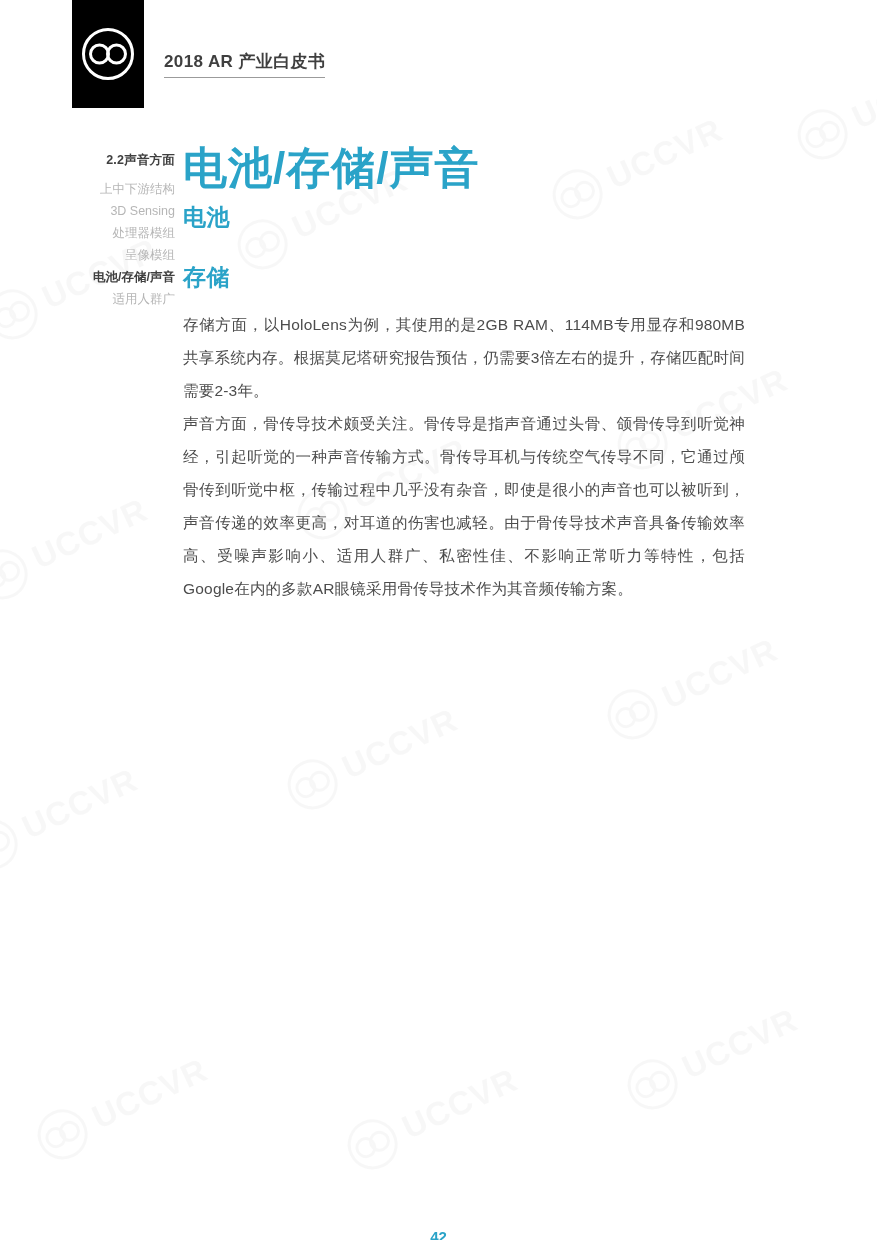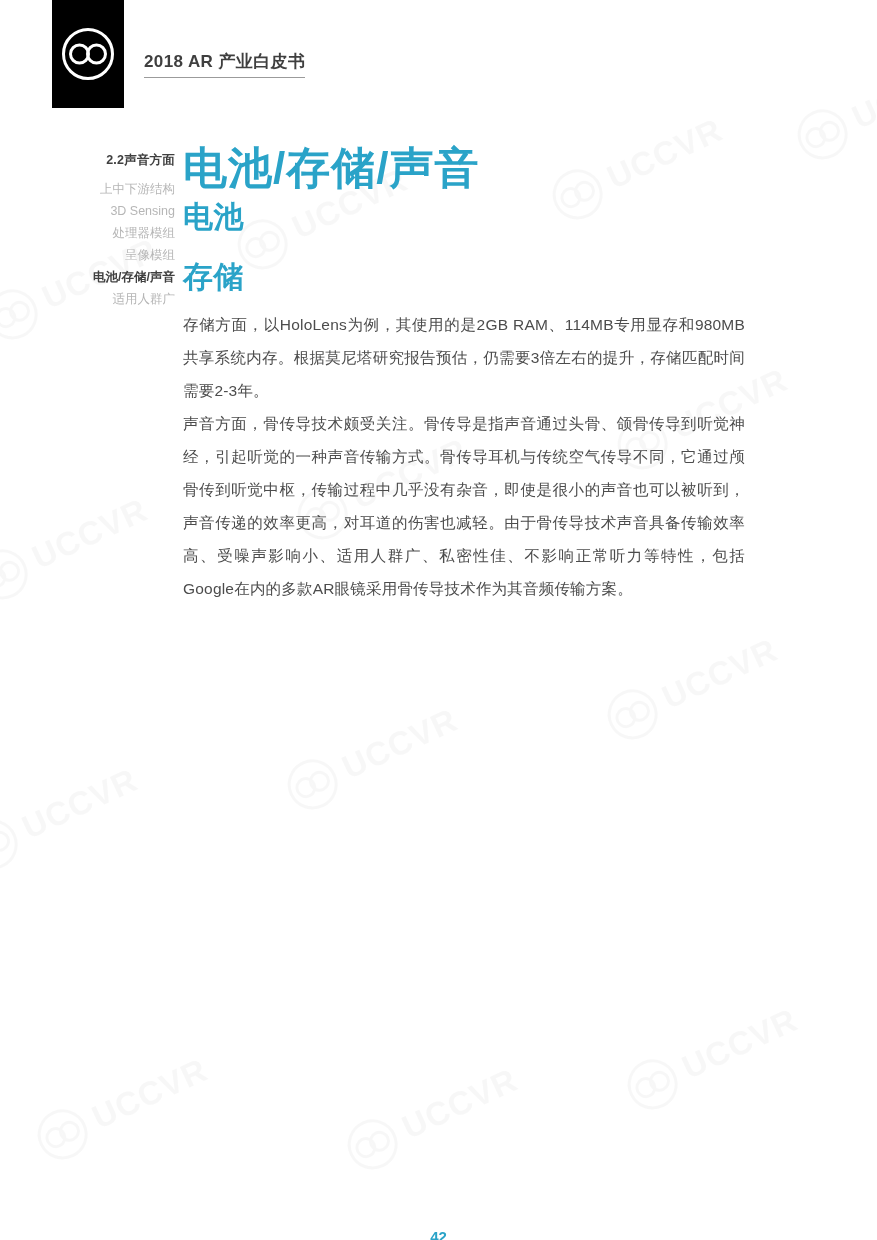--- a/index.html
+++ b/index.html
@@ -65,21 +65,21 @@
   
   #page {
     position: relative;
     z-index: 1;
     width: 877px;
     height: 1240px;
   }
   #header {
     position: absolute;
     top: 0;
-    left: 52px;
+    left: 72px;
     display: flex;
     align-items: flex-start;
   }
   #logo-box {
     width: 72px;
     height: 108px;
     background: #000000;
     display: flex;
     align-items: center;
     justify-content: center;
@@ -152,21 +152,21 @@
   }
   #doc-title {
     font-size: 44px;
     font-weight: bold;
     color: #2aa3c8;
     letter-spacing: 1px;
     line-height: 56px;
     margin: 0 0 2px 0;
   }
   .h2 {
-    font-size: 30px;
+    font-size: 23px;
     font-weight: bold;
     color: #2aa3c8;
     letter-spacing: 0.5px;
     margin: 0 0 12px 0;
     line-height: 38px;
   }
   .h2.spaced { margin-top: 22px; }
   p.body {
     font-size: 15.5px;
     line-height: 33px;

